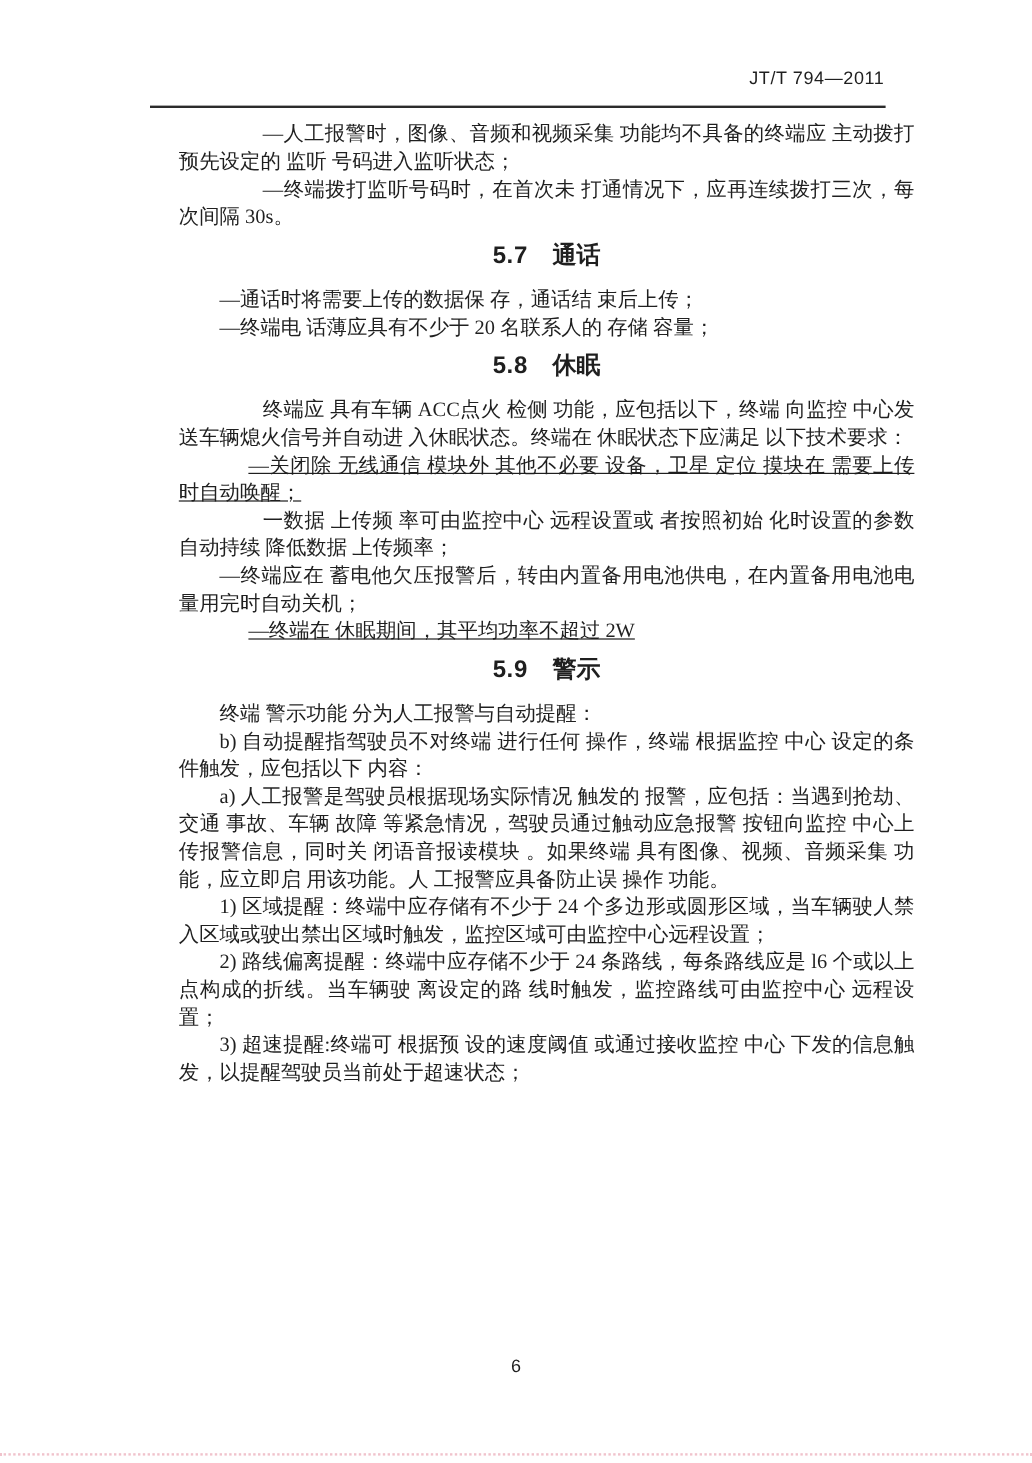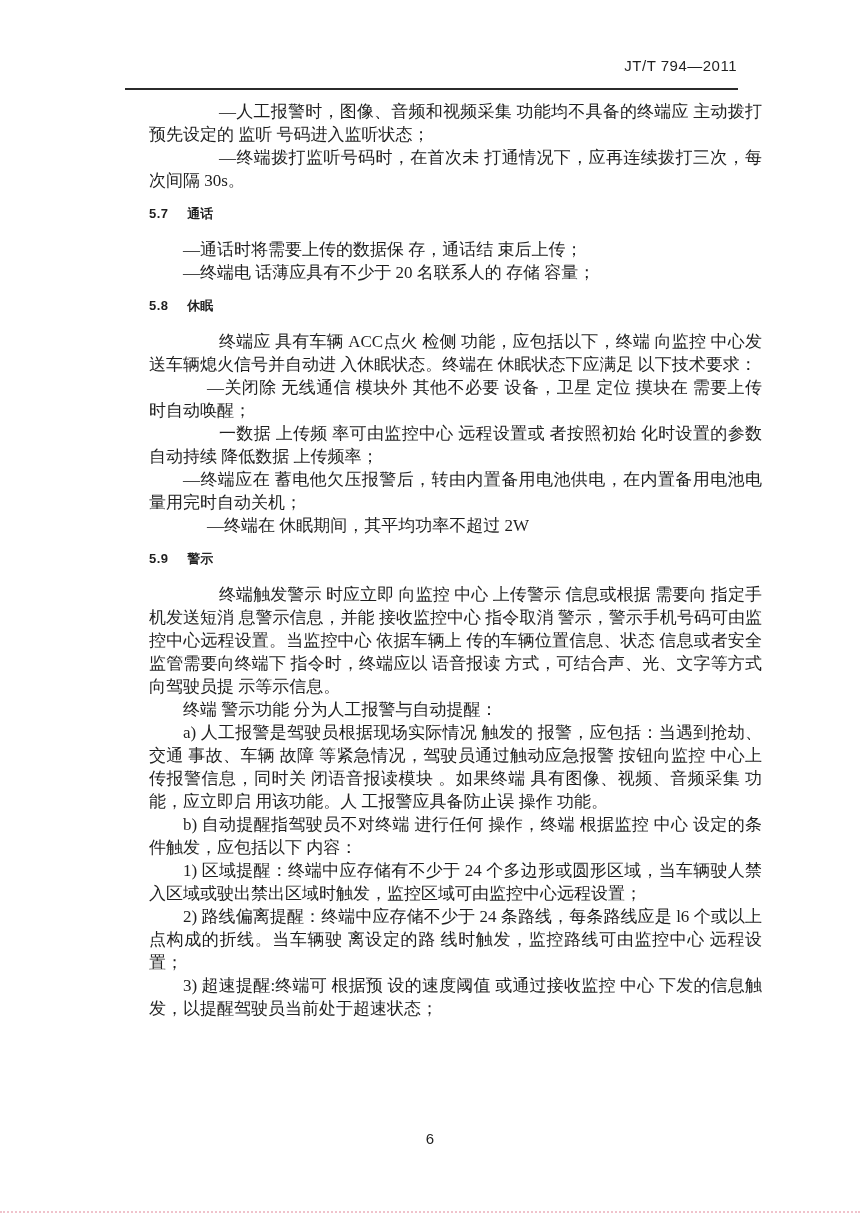--- a/index.html
+++ b/index.html
@@ -22,26 +22,26 @@
     border-top: 2px solid #2b2b2b; height: 0;
   }
   .content {
     position: absolute; top: 100px; left: 125px; width: 613px;
     font-size: 17px; line-height: 23px;
     text-align: justify;
     margin-left: 24px;
   }
   .content p { margin: 0; }
   .ind2  { text-indent: 34px; }
-  .ind35 { text-indent: 58px; }
+  .ind35 { text-indent: 58px; text-decoration: underline; }
   .ind4  { text-indent: 70px; }
   .heading {
     font-family: "Liberation Sans", "DejaVu Sans", sans-serif;
-    font-weight: bold; font-size: 13px; line-height: 23px;
-    margin: 10px 0 13px 0; text-align: left;
+    font-weight: bold; font-size: 20px; line-height: 23px;
+    margin: 10px 0 13px 0; text-align: center;
   }
   .heading .hnum { margin-right: 15px; letter-spacing: 0.5px; }
   .page-number {
     position: absolute; top: 1130px; left: 0; width: 100%;
     text-align: center; font-size: 15px;
     font-family: "Liberation Sans", "DejaVu Sans", sans-serif;
   }
   .bottom-divider {
     position: absolute; top: 1211px; left: 0; width: 860px; height: 0;
     border-top: 2px dotted #f0c3cc;
@@ -71,23 +71,22 @@
   <p class="ind4">终端应 具有车辆 ACC点火 检侧 功能，应包括以下，终端 向监控 中心发送车辆熄火信号并自动进 入休眠状态。终端在 休眠状态下应满足 以下技术要求：</p>
   <p class="ind35">—关闭除 无线通信 模块外 其他不必要 设备，卫星 定位 摸块在 需要上传时自动唤醒；</p>
   <p class="ind4">一数据 上传频 率可由监控中心 远程设置或 者按照初始 化时设置的参数自动持续 降低数据 上传频率；</p>
   <p class="ind2">—终端应在 蓄电他欠压报警后，转由内置备用电池供电，在内置备用电池电量用完时自动关机；</p>
   <p class="ind35">—终端在 休眠期间，其平均功率不超过 2W</p>
 
   <div class="heading">
     <span class="hnum">5.9</span>
     <span class="htitle">警示</span>
   </div>
-  <p class="ind4">终端触发警示 时应立即 向监控 中心 上传警示 信息或根据 需要向 指定手机发送短消 息警示信息，并能 接收监控中心 指令取消 警示，警示手机号码可由监控中心远程设置。当监控中心 依据车辆上 传的车辆位置信息、状态 信息或者安全监管需要向终端下 指令时，终端应以 语音报读 方式，可结合声、光、文字等方式向驾驶员提 示等示信息。</p>
   <p class="ind2">终端 警示功能 分为人工报警与自动提醒：</p>
+  <p class="ind2">b) 自动提醒指驾驶员不对终端 进行任何 操作，终端 根据监控 中心 设定的条件触发，应包括以下 内容：</p>
   <p class="ind2">a) 人工报警是驾驶员根据现场实际情况 触发的 报警，应包括：当遇到抢劫、交通 事故、车辆 故障 等紧急情况，驾驶员通过触动应急报警 按钮向监控 中心上传报警信息，同时关 闭语音报读模块 。如果终端 具有图像、视频、音频采集 功能，应立即启 用该功能。人 工报警应具备防止误 操作 功能。</p>
-  <p class="ind2">b) 自动提醒指驾驶员不对终端 进行任何 操作，终端 根据监控 中心 设定的条件触发，应包括以下 内容：</p>
   <p class="ind2">1) 区域提醒：终端中应存储有不少于 24 个多边形或圆形区域，当车辆驶人禁入区域或驶出禁出区域时触发，监控区域可由监控中心远程设置；</p>
   <p class="ind2">2) 路线偏离提醒：终端中应存储不少于 24 条路线，每条路线应是 l6 个或以上点构成的折线。当车辆驶 离设定的路 线时触发，监控路线可由监控中心 远程设置；</p>
   <p class="ind2">3) 超速提醒:终端可 根据预 设的速度阈值 或通过接收监控 中心 下发的信息触发，以提醒驾驶员当前处于超速状态；</p>
 </div>
 
 <div class="page-number">6</div>
 <div class="bottom-divider" style="border-top-color: rgb(240, 195, 204);"></div>
 
 </body></html>

